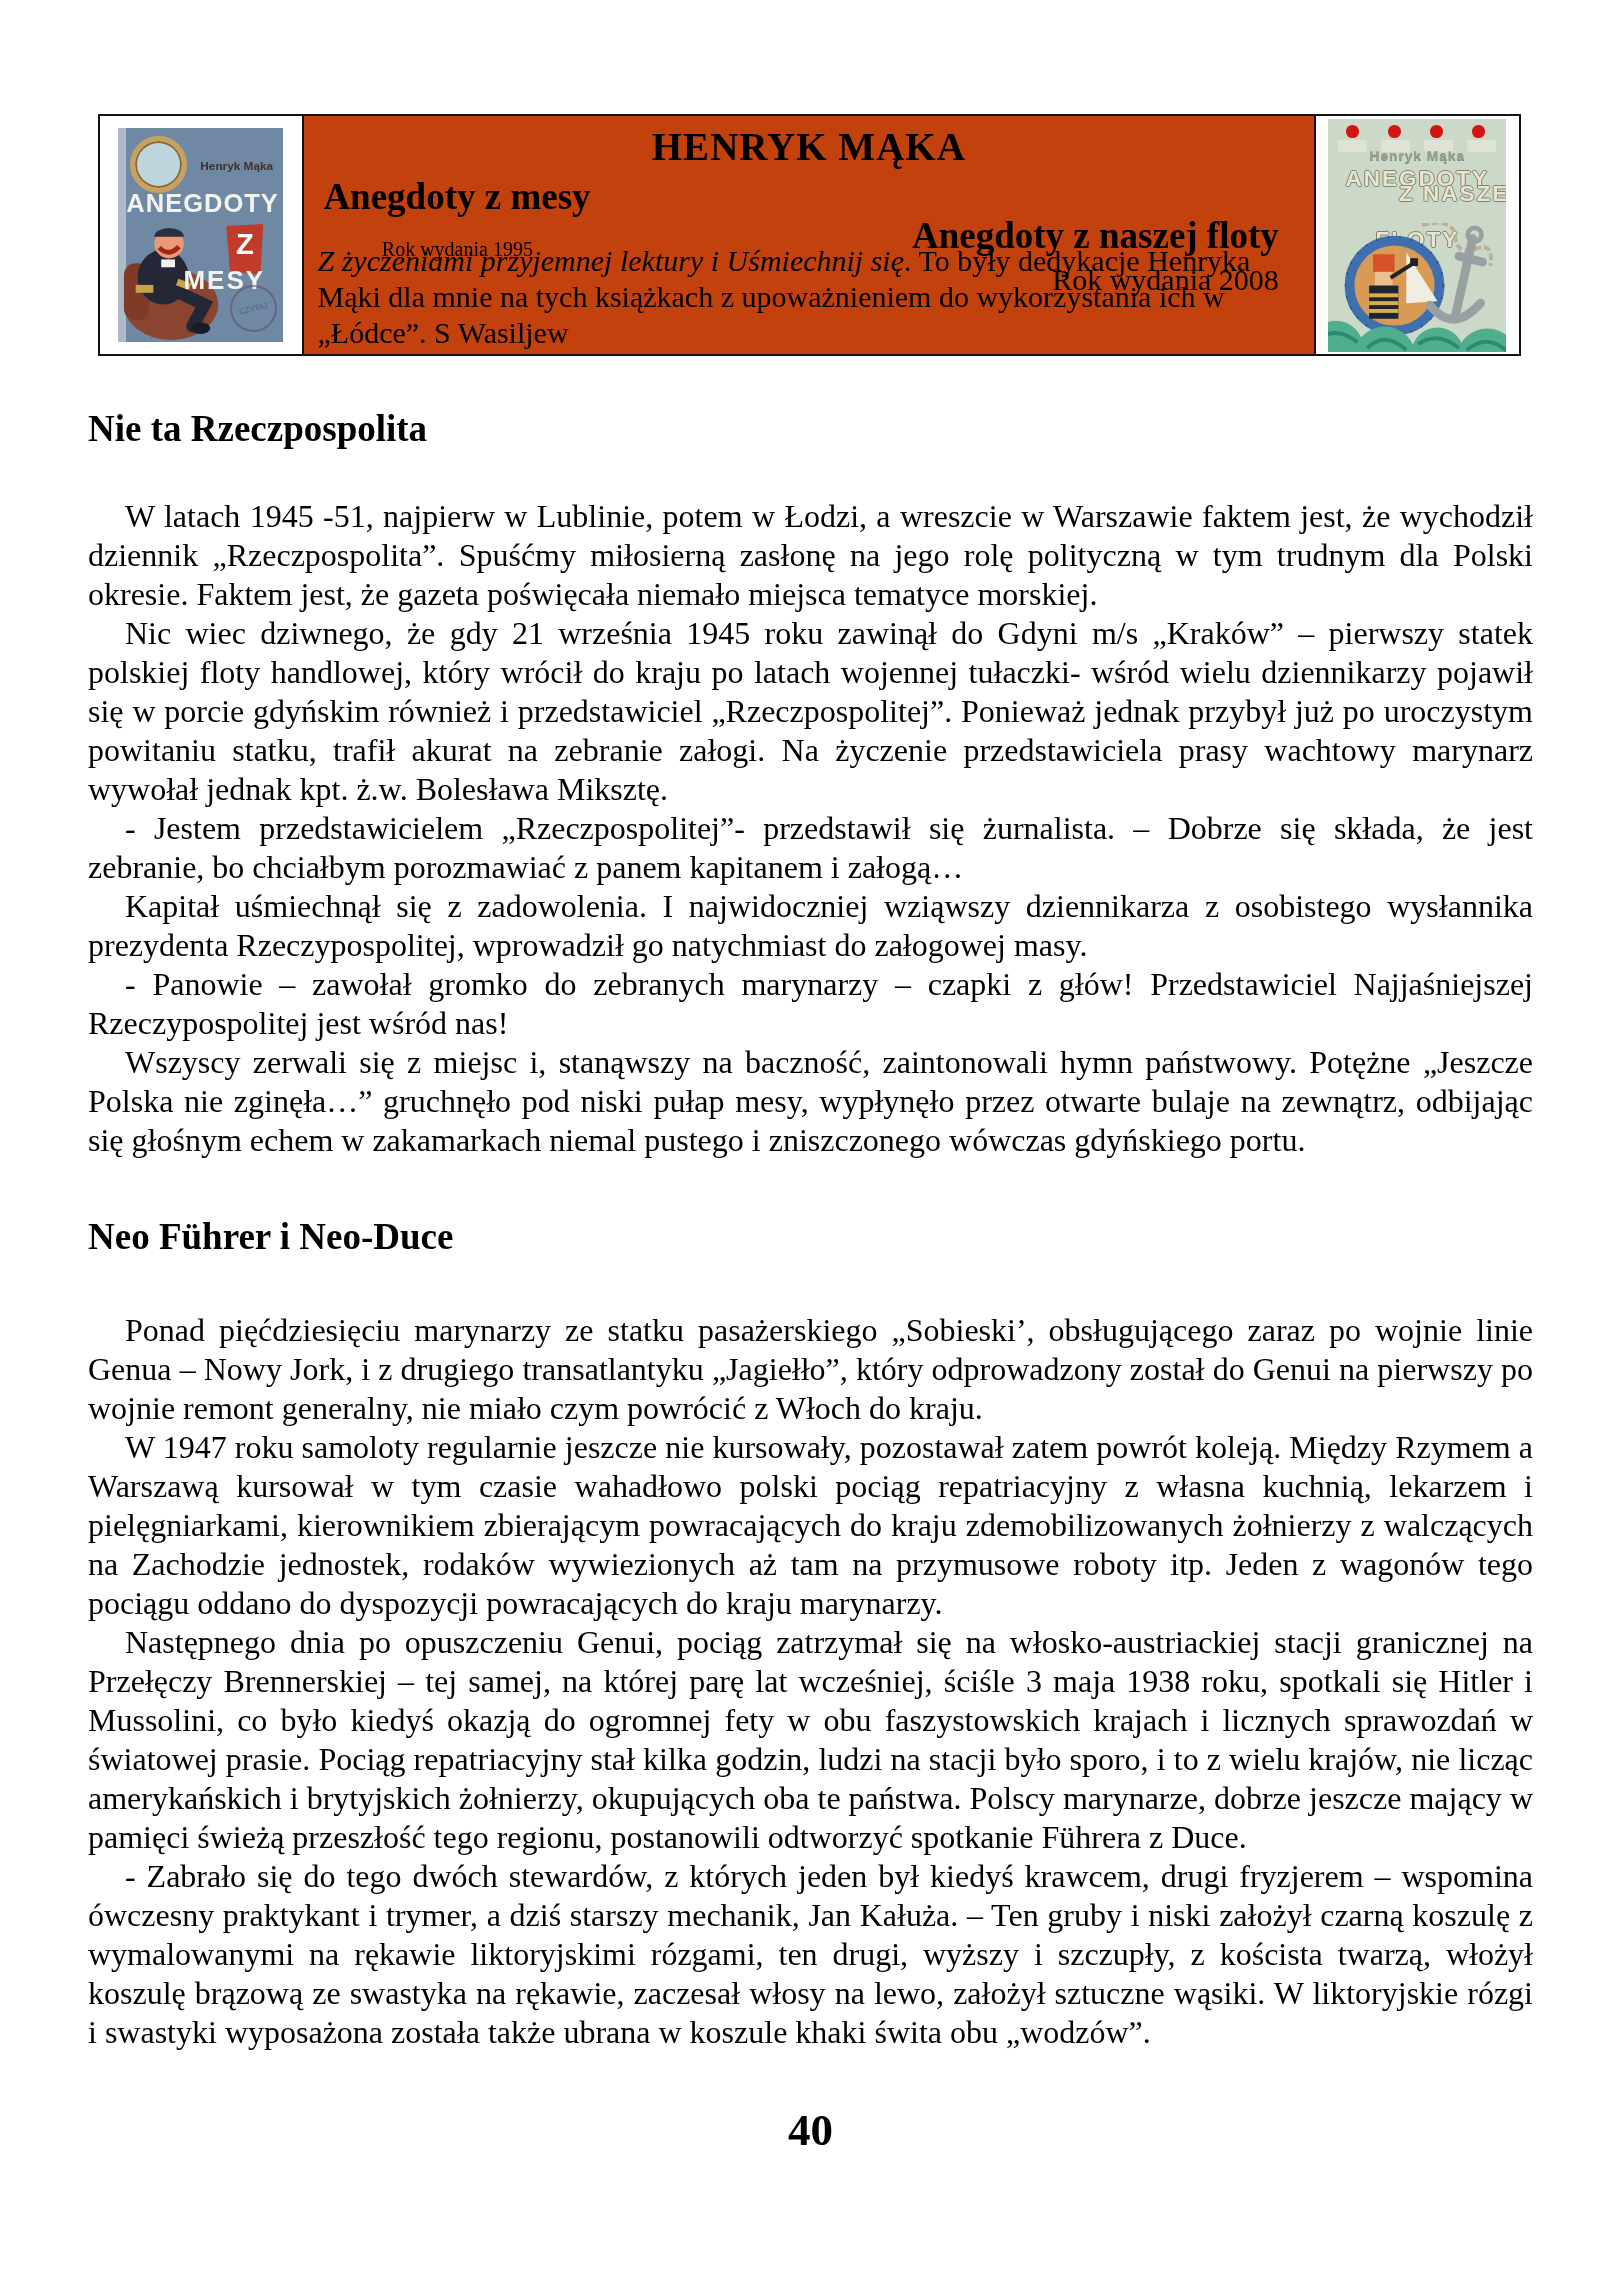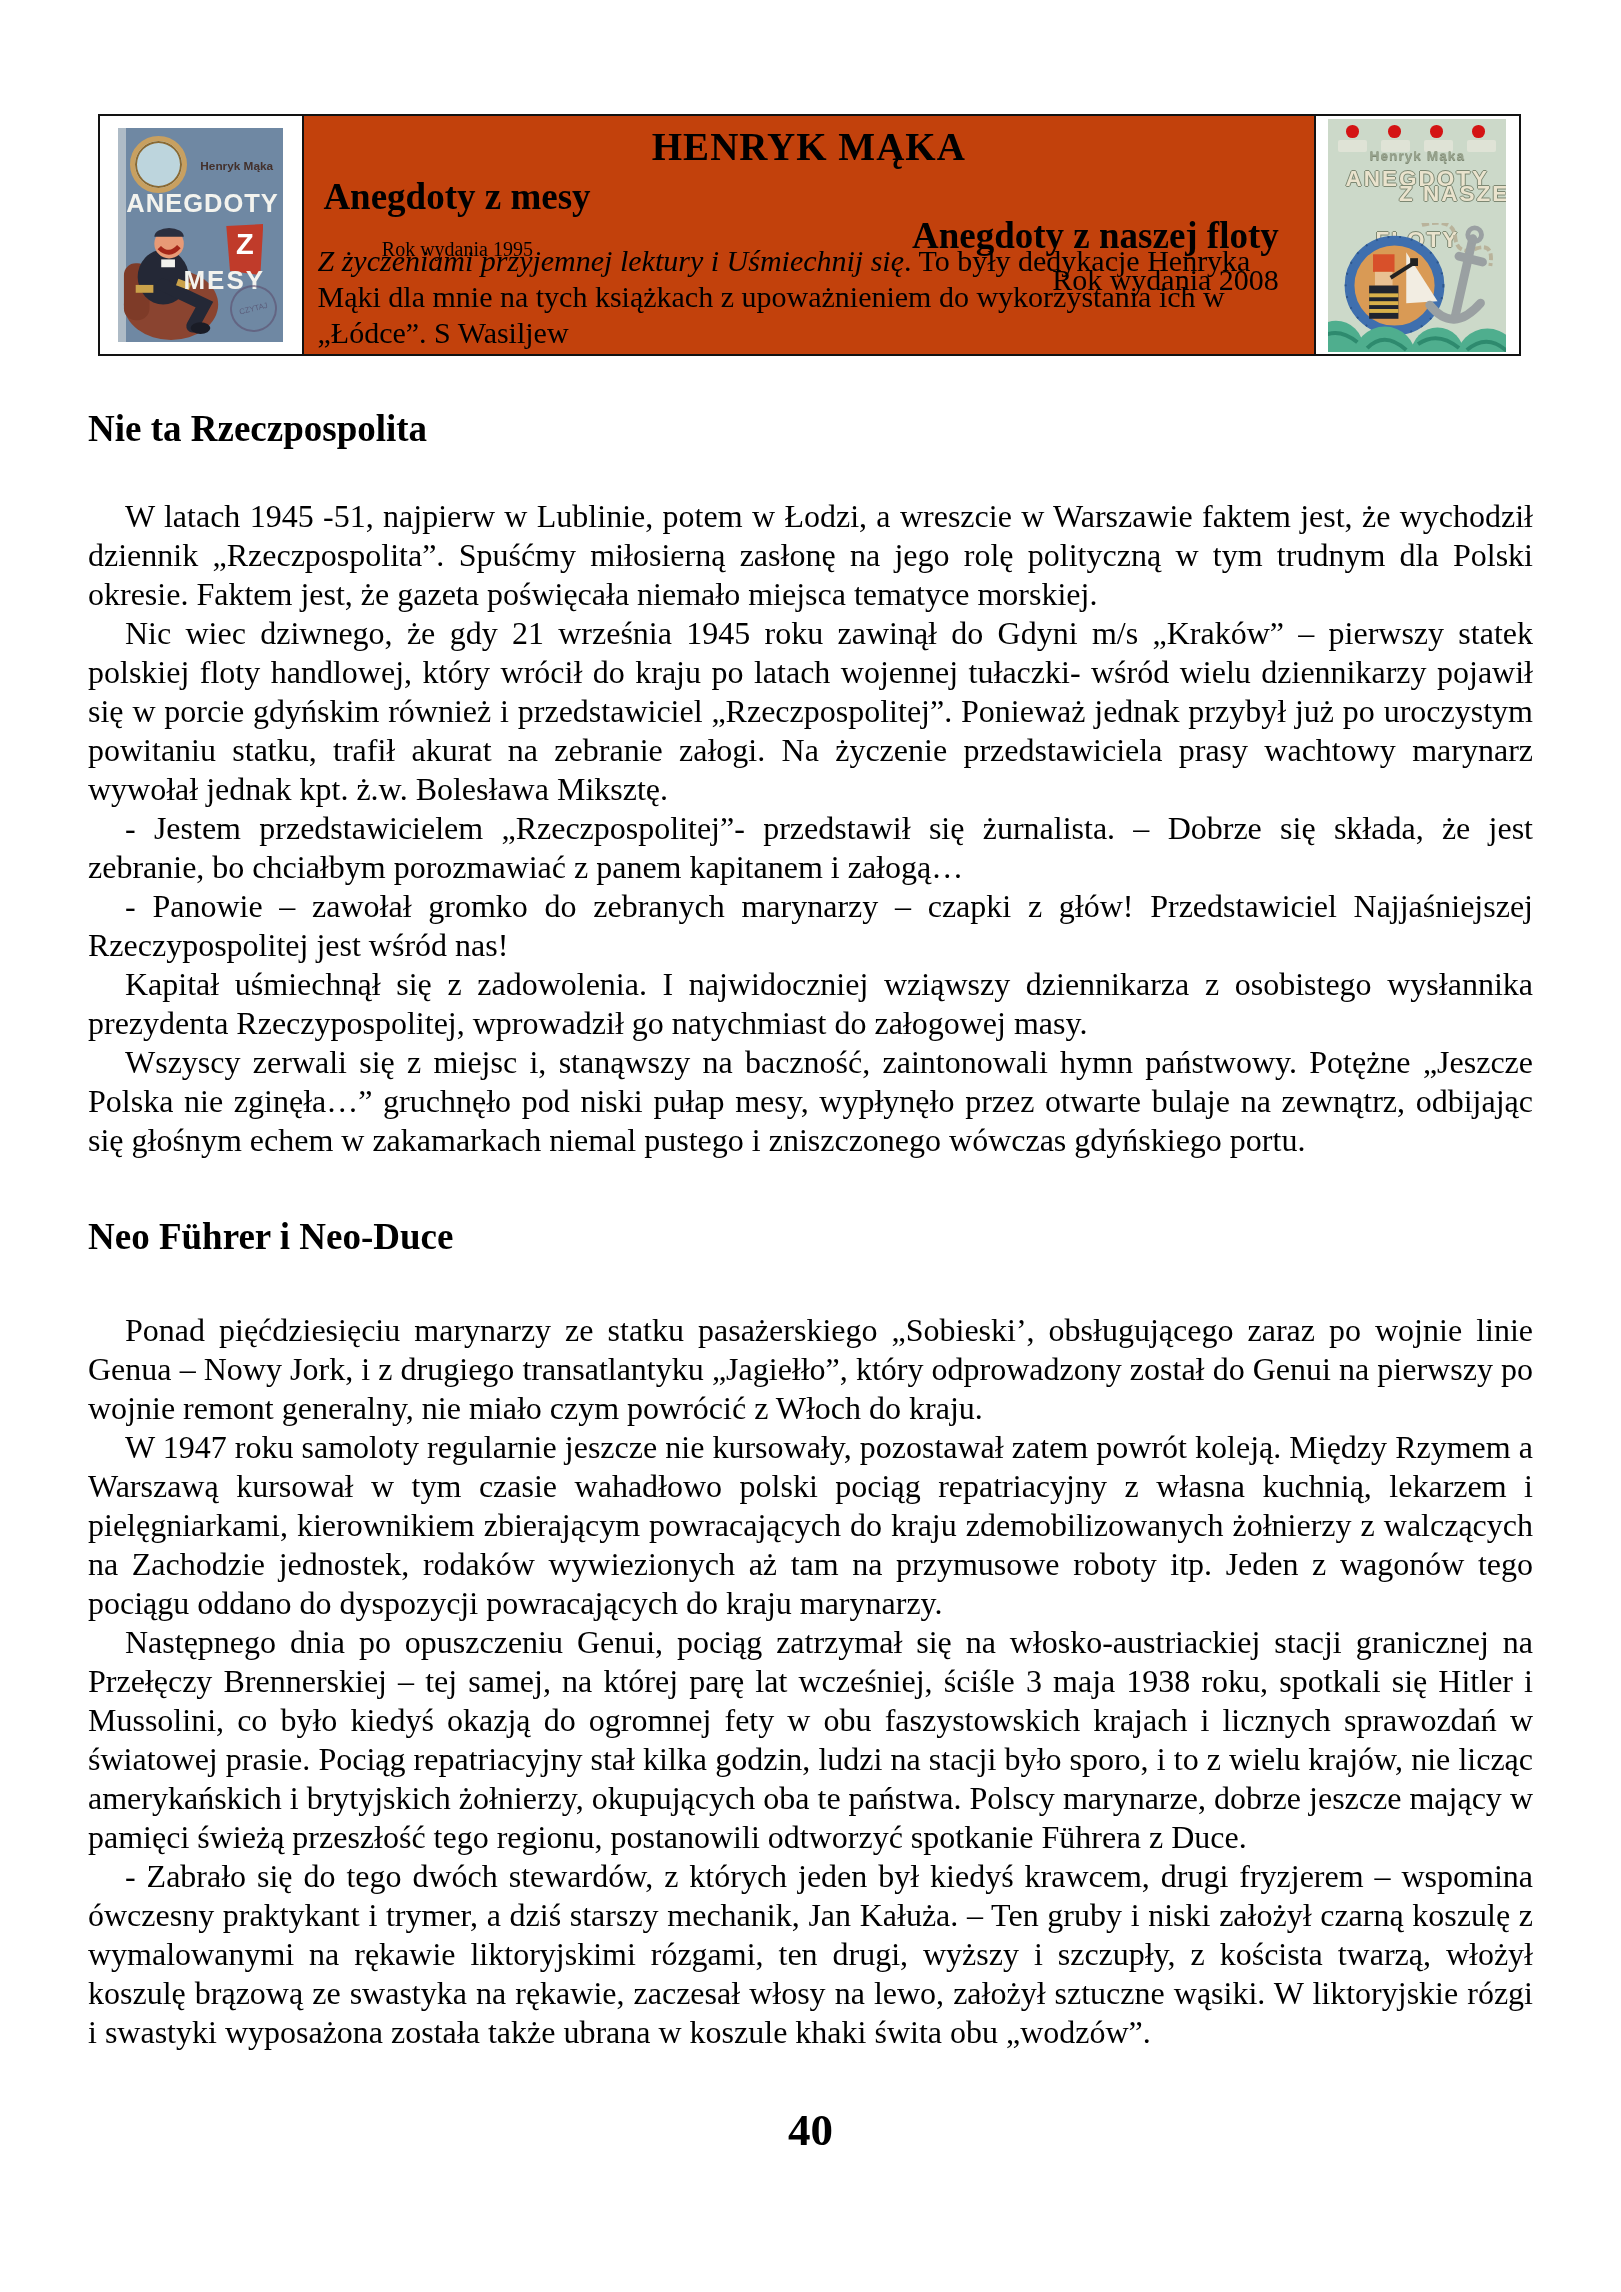--- a/index.html
+++ b/index.html
@@ -163,22 +163,22 @@
           </g>
         </svg>
       </div>
     </div>
   </div>
 
   <h2 class="sec">Nie ta Rzeczpospolita</h2>
   <p class="body">W latach 1945 -51, najpierw w Lublinie, potem w Łodzi, a wreszcie w Warszawie faktem jest, że wychodził dziennik „Rzeczpospolita”. Spuśćmy miłosierną zasłonę na jego rolę polityczną w tym trudnym dla Polski okresie. Faktem jest, że gazeta poświęcała niemało miejsca tematyce morskiej.</p>
   <p class="body">Nic wiec dziwnego, że gdy 21 września 1945 roku zawinął do Gdyni m/s „Kraków” – pierwszy statek polskiej floty handlowej, który wrócił do kraju po latach wojennej tułaczki- wśród wielu dziennikarzy pojawił się w porcie gdyńskim również i przedstawiciel „Rzeczpospolitej”. Ponieważ jednak przybył już po uroczystym powitaniu statku, trafił akurat na zebranie załogi. Na życzenie przedstawiciela prasy wachtowy marynarz wywołał jednak kpt. ż.w. Bolesława Miksztę.</p>
   <p class="body">- Jestem przedstawicielem „Rzeczpospolitej”- przedstawił się żurnalista. – Dobrze się składa, że jest zebranie, bo chciałbym porozmawiać z panem kapitanem i załogą…</p>
+  <p class="body">Kapitał uśmiechnął się z zadowolenia. I najwidoczniej wziąwszy dziennikarza z osobistego wysłannika prezydenta Rzeczypospolitej, wprowadził go natychmiast do załogowej masy.</p>
   <p class="body">- Panowie – zawołał gromko do zebranych marynarzy – czapki z głów! Przedstawiciel Najjaśniejszej Rzeczypospolitej jest wśród nas!</p>
-  <p class="body">Kapitał uśmiechnął się z zadowolenia. I najwidoczniej wziąwszy dziennikarza z osobistego wysłannika prezydenta Rzeczypospolitej, wprowadził go natychmiast do załogowej masy.</p>
   <p class="body">Wszyscy zerwali się z miejsc i, stanąwszy na baczność, zaintonowali hymn państwowy. Potężne „Jeszcze Polska nie zginęła…” gruchnęło pod niski pułap mesy, wypłynęło przez otwarte bulaje na zewnątrz, odbijając się głośnym echem w zakamarkach niemal pustego i zniszczonego wówczas gdyńskiego portu.</p>
 
   <h2 class="sec second">Neo Führer i Neo-Duce</h2>
   <p class="body">Ponad pięćdziesięciu marynarzy ze statku pasażerskiego „Sobieski’, obsługującego zaraz po wojnie linie Genua – Nowy Jork, i z drugiego transatlantyku „Jagiełło”, który odprowadzony został do Genui na pierwszy po wojnie remont generalny, nie miało czym powrócić z Włoch do kraju.</p>
   <p class="body">W 1947 roku samoloty regularnie jeszcze nie kursowały, pozostawał zatem powrót koleją. Między Rzymem a Warszawą kursował w tym czasie wahadłowo polski pociąg repatriacyjny z własna kuchnią, lekarzem i pielęgniarkami, kierownikiem zbierającym powracających do kraju zdemobilizowanych żołnierzy z walczących na Zachodzie jednostek, rodaków wywiezionych aż tam na przymusowe roboty itp. Jeden z wagonów tego pociągu oddano do dyspozycji powracających do kraju marynarzy.</p>
   <p class="body">Następnego dnia po opuszczeniu Genui, pociąg zatrzymał się na włosko-austriackiej stacji granicznej na Przełęczy Brennerskiej – tej samej, na której parę lat wcześniej, ściśle 3 maja 1938 roku, spotkali się Hitler i Mussolini, co było kiedyś okazją do ogromnej fety w obu faszystowskich krajach i licznych sprawozdań w światowej prasie. Pociąg repatriacyjny stał kilka godzin, ludzi na stacji było sporo, i to z wielu krajów, nie licząc amerykańskich i brytyjskich żołnierzy, okupujących oba te państwa. Polscy marynarze, dobrze jeszcze mający w pamięci świeżą przeszłość tego regionu, postanowili odtworzyć spotkanie Führera z Duce.</p>
   <p class="body">- Zabrało się do tego dwóch stewardów, z których jeden był kiedyś krawcem, drugi fryzjerem – wspomina ówczesny praktykant i trymer, a dziś starszy mechanik, Jan Kałuża. – Ten gruby i niski założył czarną koszulę z wymalowanymi na rękawie liktoryjskimi rózgami, ten drugi, wyższy i szczupły, z koścista twarzą, włożył koszulę brązową ze swastyka na rękawie, zaczesał włosy na lewo, założył sztuczne wąsiki. W liktoryjskie rózgi i swastyki wyposażona została także ubrana w koszule khaki świta obu „wodzów”.</p>
 
   <div class="pagenum">40</div>
 </div>

